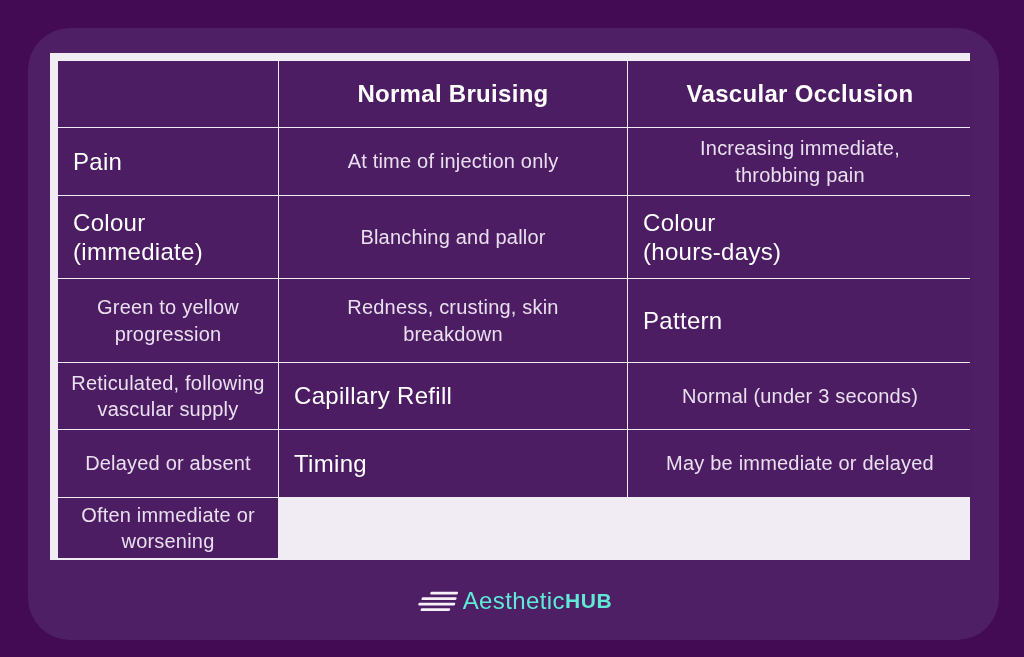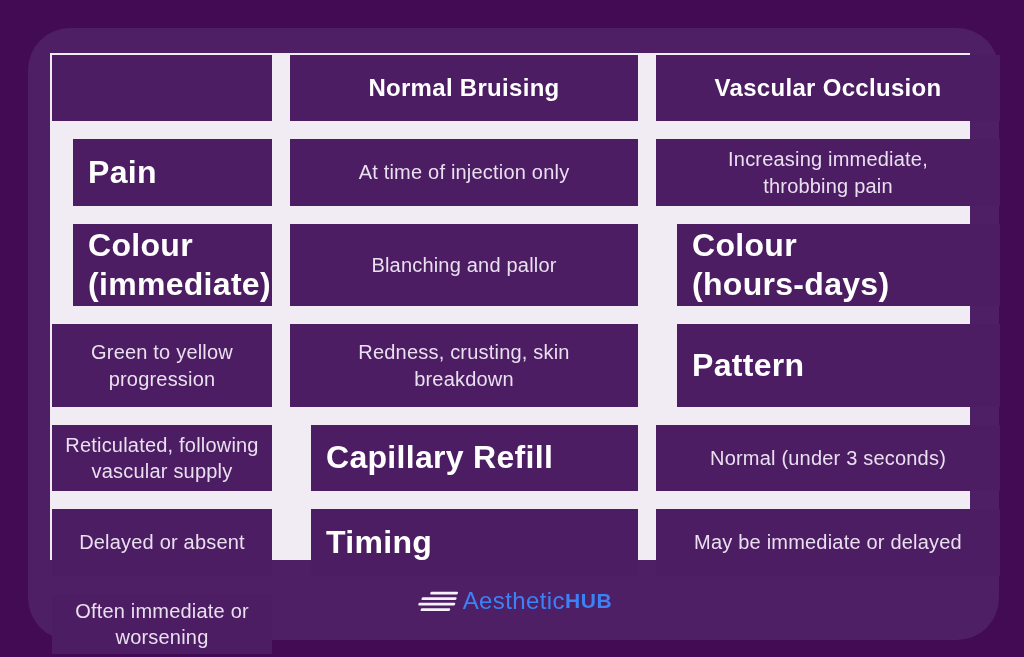--- a/index.html
+++ b/index.html
@@ -27,22 +27,22 @@
     position: absolute;
     left: 50px;
     top: 53px;
     width: 920px;
     height: 507px;
     box-sizing: border-box;
     background: #f1ebf4;       
     display: grid;
     grid-template-columns: 220px 348px 344px;
     grid-template-rows: 66px 67px 82px 83px 66px 67px 60px;
-    gap: 18px;
-    padding: 2px;
+    gap: 1px;
+    padding: 8px;
   }
   .cell {
     background: #4d1d63;
     display: flex;
     align-items: center;
     justify-content: center;
     text-align: center;
     white-space: pre-line;
     color: #e9e0ef;
     font-size: 20px;
@@ -53,36 +53,35 @@
     color: #ffffff;
     font-weight: bold;
     font-size: 24px;
     letter-spacing: 0.3px;
   }
   .cell.label {
     justify-content: flex-start;
     text-align: left;
     padding-left: 15px;
     color: #ffffff;
-    font-weight: bold;
-    font-size: 32px;
+    font-weight: normal;
+    font-size: 24px;
     line-height: 1.22;
     letter-spacing: 0.3px;
-    margin-left: 21px;
   }
   .logo {
     position: absolute;
     left: 0;
     top: 584px;
     width: 100%;
     height: 34px;
     display: flex;
     align-items: center;
     justify-content: center;
-    color: #3b82f6;
+    color: #5eead4;
   }
   .logo svg {
     margin-right: 5px;
     display: block;
   }
   .brand-light {
     font-size: 24px;
     font-weight: normal;
     letter-spacing: 0.4px;
   }

